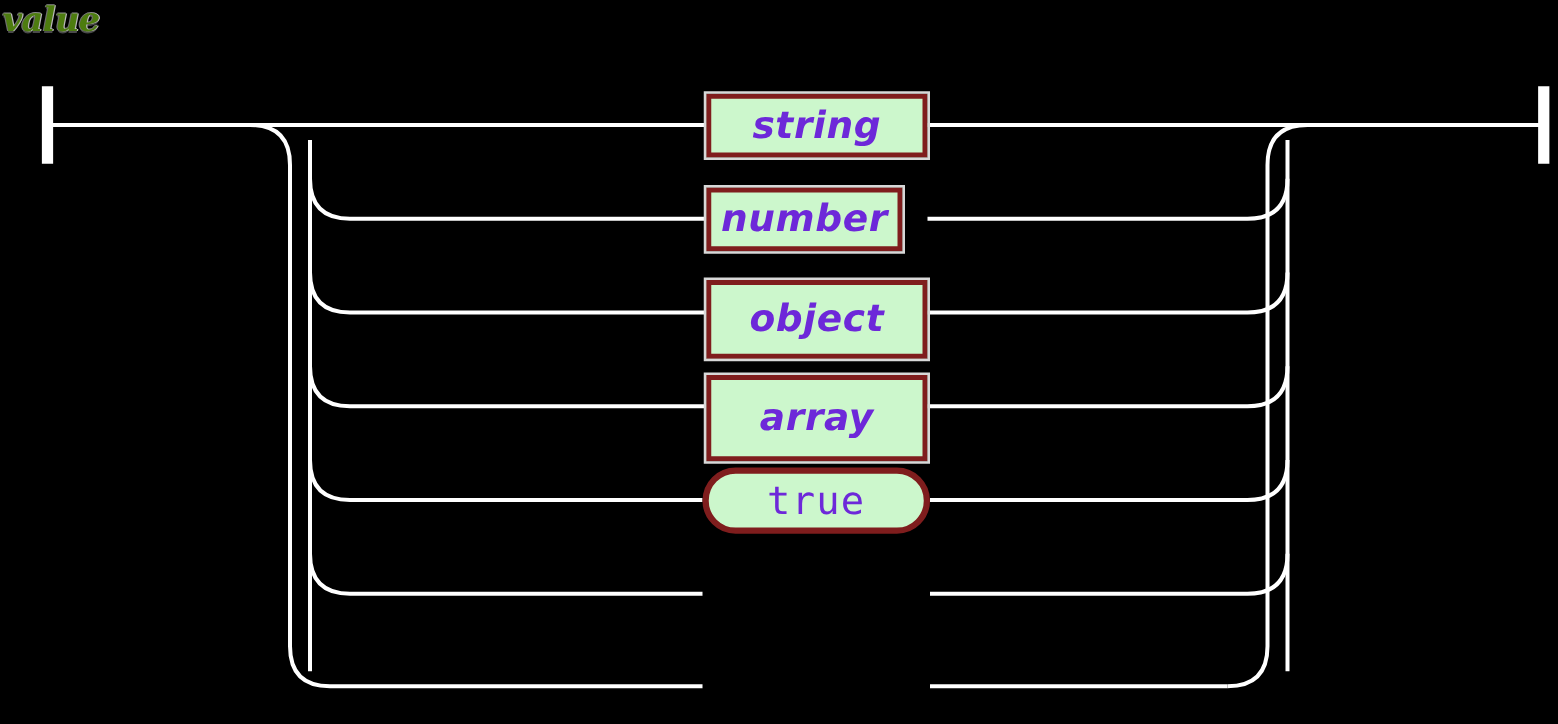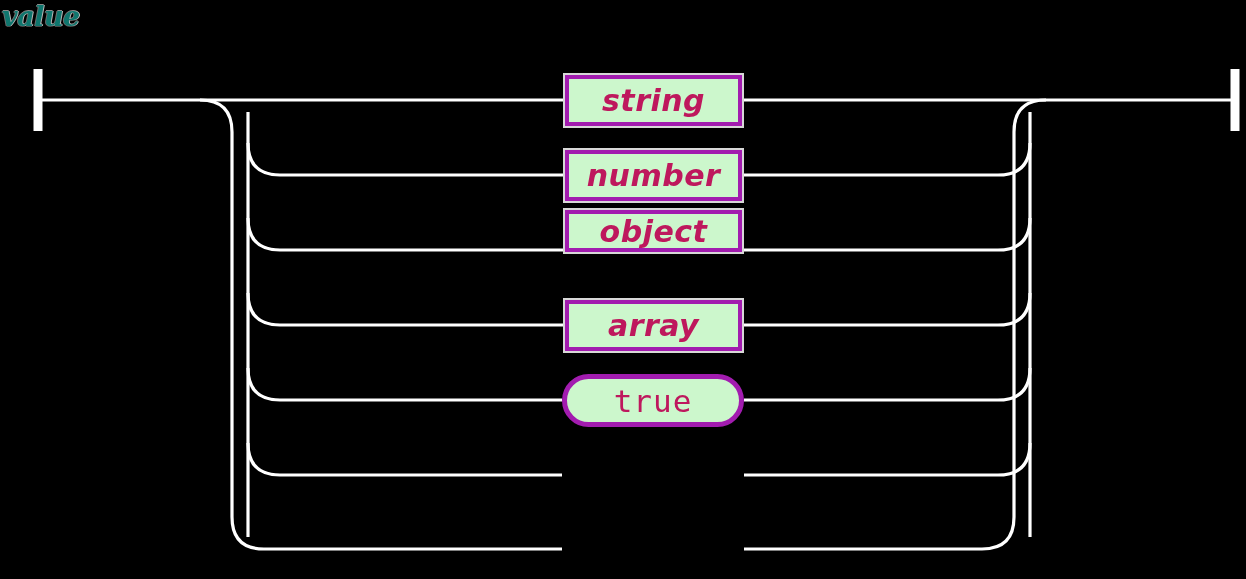--- a/index.html
+++ b/index.html
@@ -23,21 +23,21 @@
   
   #rule-title {
     position: absolute;
     left: 2px;
     top: 2px;
     font-family: "DejaVu Serif", "Liberation Serif", serif;
     font-style: italic;
     font-weight: bold;
     font-size: 27px;
     line-height: 30px;
-    color: #0f766e;
+    color: #4d7c0f;
     letter-spacing: -0.5px;
     text-shadow:
        1px 0 0 #b9b9b9,
       -1px 0 0 #6e6e6e,
        0 1px 0 #4a4a4a,
        0 -1px 0 #8a8a8a;
     white-space: nowrap;
     user-select: none;
     text-align: center;
   }
@@ -61,26 +61,26 @@
     stroke: #ffffff;
     stroke-width: 9;
     stroke-linecap: butt;
   }
 
   
   .node {
     position: absolute;
     box-sizing: border-box;
     background: #ccf7cc;
-    border: 4px solid #a21caf;
+    border: 4px solid #7f1d1d;
     outline: 2px solid #d8d8d8;
     display: flex;
     align-items: center;
     justify-content: center;
-    color: #be185d;
+    color: #6d28d9;
     user-select: none;
     white-space: nowrap;
   }
   .node.nonterminal {
     border-radius: 0;
     font-family: "DejaVu Sans", "Liberation Sans", sans-serif;
     font-style: italic;
     font-weight: bold;
     font-size: 30px;
     letter-spacing: 0.5px;
@@ -136,23 +136,23 @@
     <path class="rail" d="M 742 250 L 998 250 Q 1030 250 1030 218"></path>
     <path class="rail" d="M 742 325 L 998 325 Q 1030 325 1030 293"></path>
     <path class="rail" d="M 744 400 L 998 400 Q 1030 400 1030 368"></path>
     <path class="rail" d="M 744 475 L 998 475 Q 1030 475 1030 443"></path>
     <path class="rail" d="M 744 549 L 982 549"></path>
 
   </svg>
 
   <div class="node nonterminal" style="left:565px; top:75px; width:177px; height:51px;">string</div>
 
-  <div class="node nonterminal" style="left:565px; top:150px; width:177px; height:51px;">number</div>
+  <div class="node nonterminal" style="left:565px; top:150px; width:157px; height:51px;">number</div>
 
-  <div class="node nonterminal" style="left:565px; top:210px; width:177px; height:42px;">object</div>
+  <div class="node nonterminal" style="left:565px; top:224px; width:177px; height:63px;">object</div>
 
-  <div class="node nonterminal" style="left:565px; top:300px; width:177px; height:51px;">array</div>
+  <div class="node nonterminal" style="left:565px; top:300px; width:177px; height:69px;">array</div>
 
   <div class="node terminal" style="left:562px; top:374px; width:182px; height:53px;">true</div>
 
 
 
 </div>
 
 </body></html>

